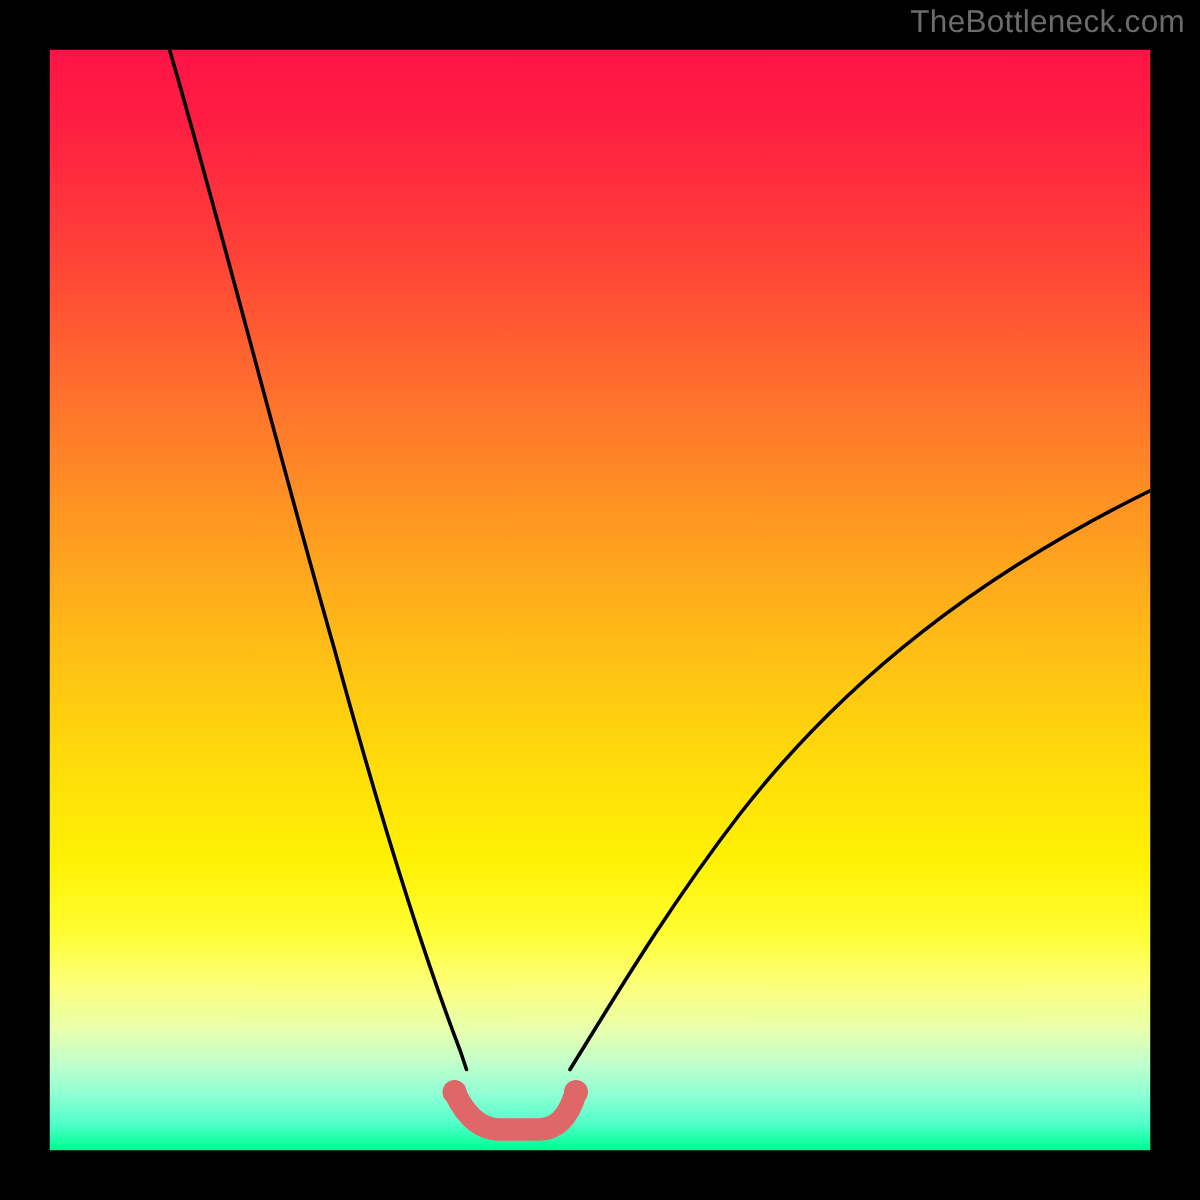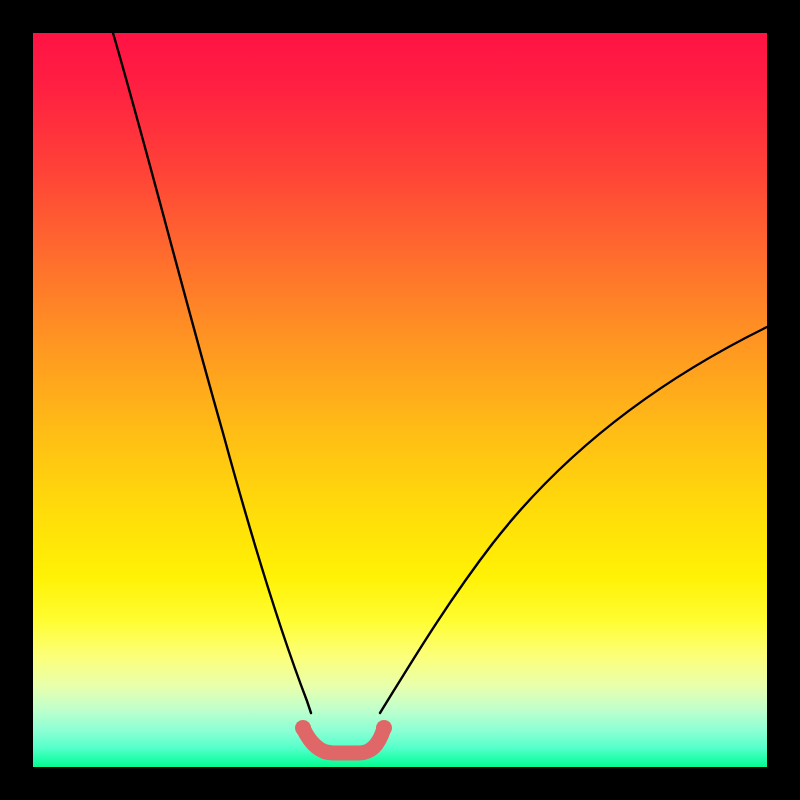--- a/index.html
+++ b/index.html
@@ -69,20 +69,21 @@
     font-weight: 400;
     letter-spacing: 0.2px;
     user-select: none;
   }
 </style>
 </head>
 <body>
 
 <div class="frame">
 
+  <div class="watermark">TheBottleneck.com</div>
 
   <div class="plot">
     <div class="gradient"></div>
 
     <svg class="curve" viewBox="0 0 734 734" preserveAspectRatio="none">
       <path d="M 80 0
                C 115 120, 150 260, 190 400
                C 220 510, 248 600, 274 668
                L 278 680" fill="none" stroke="#000" stroke-width="2.4" stroke-linecap="round"></path>
       <path d="M 347 680

